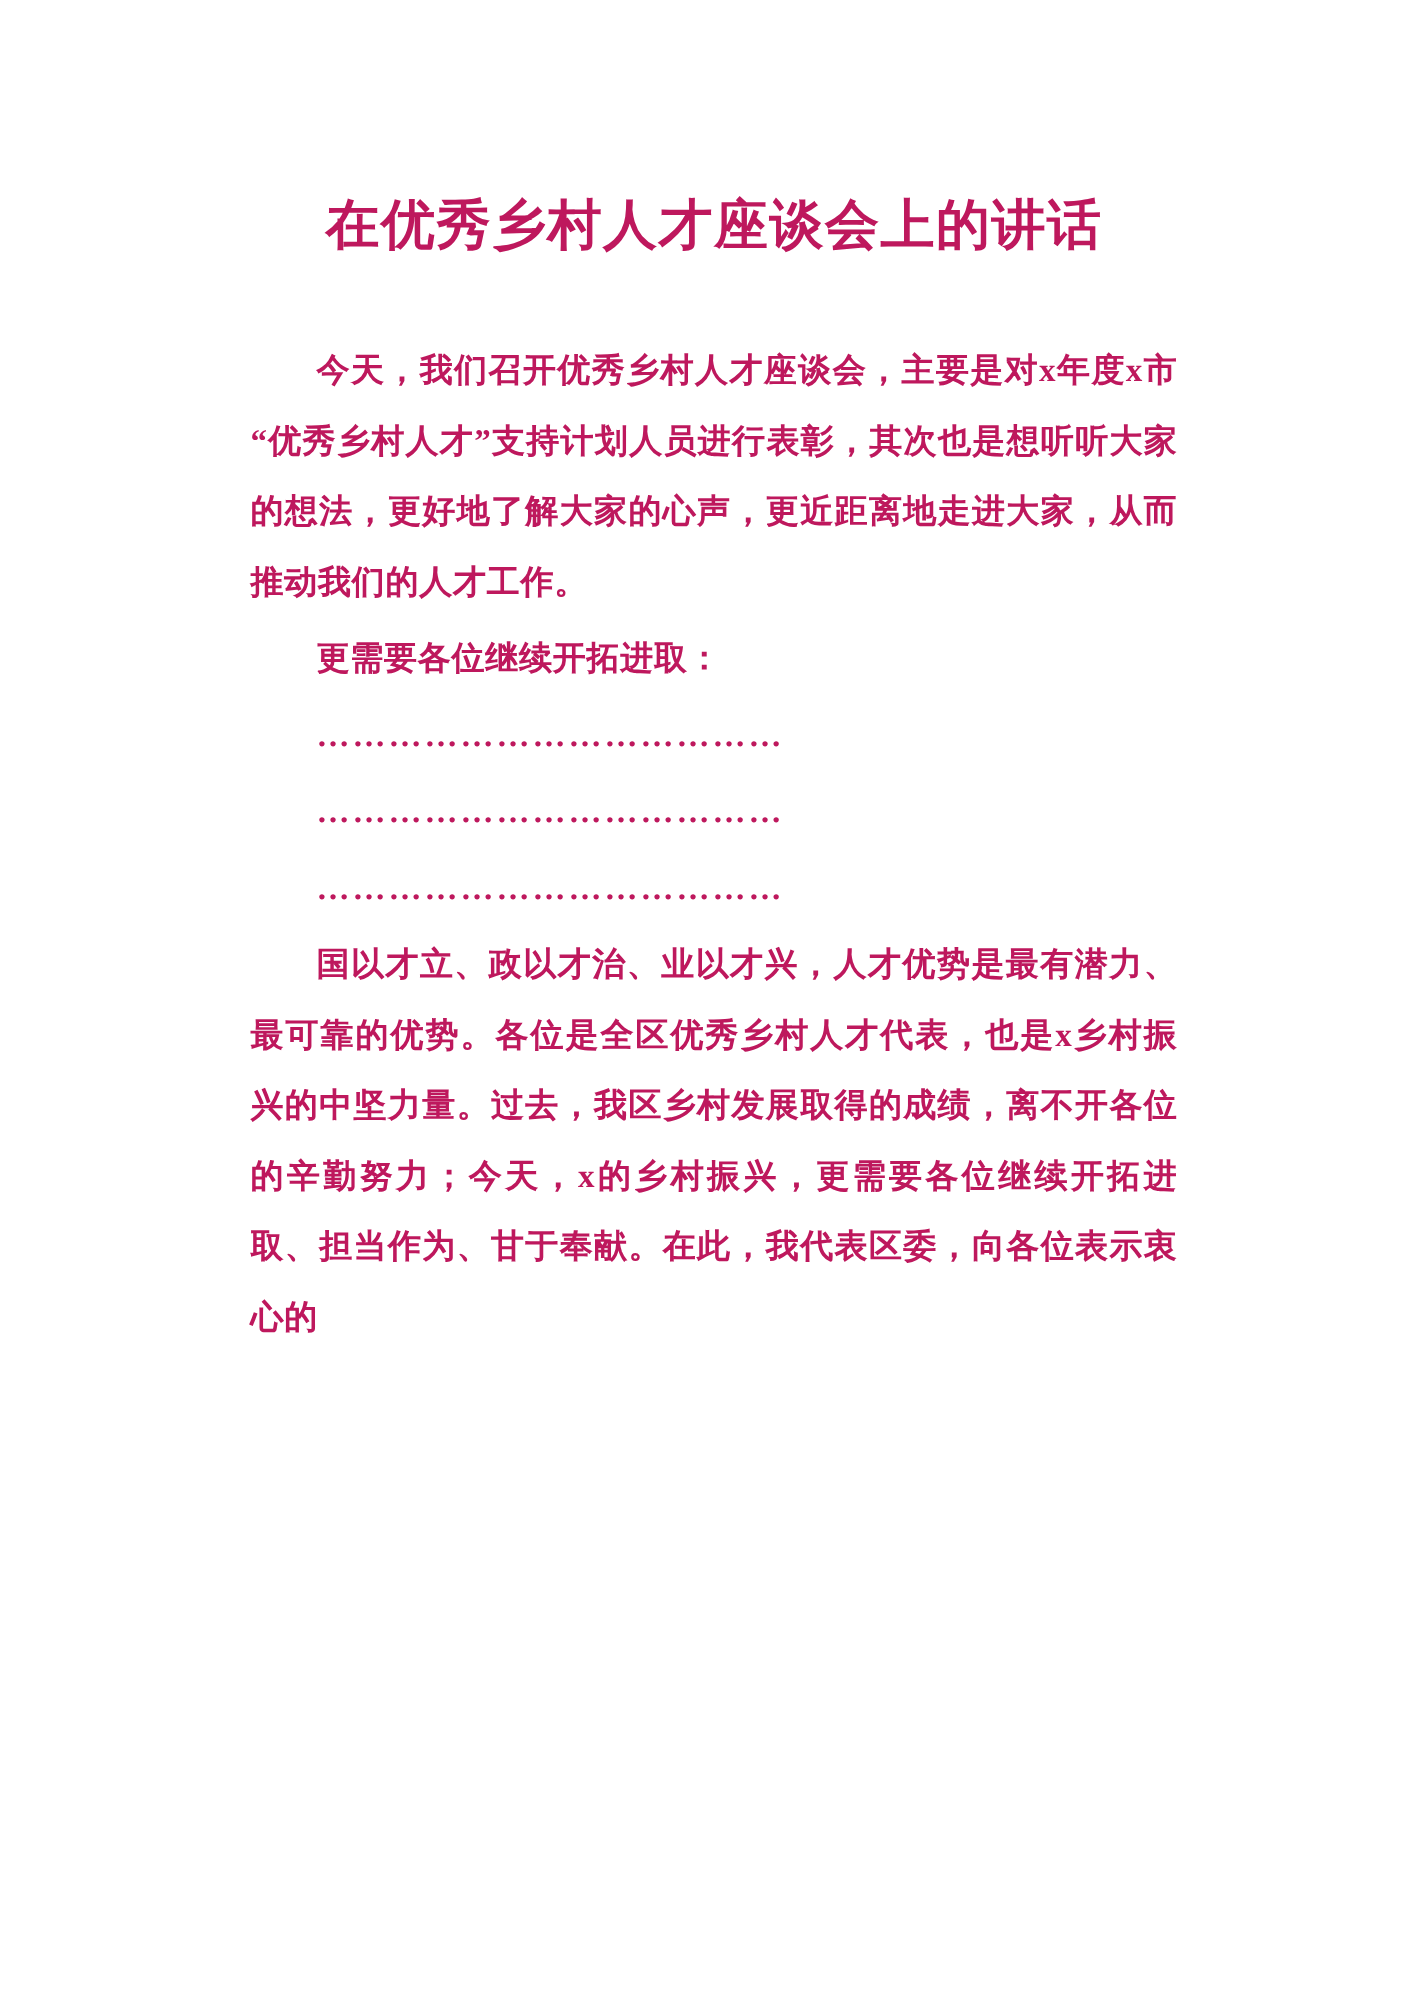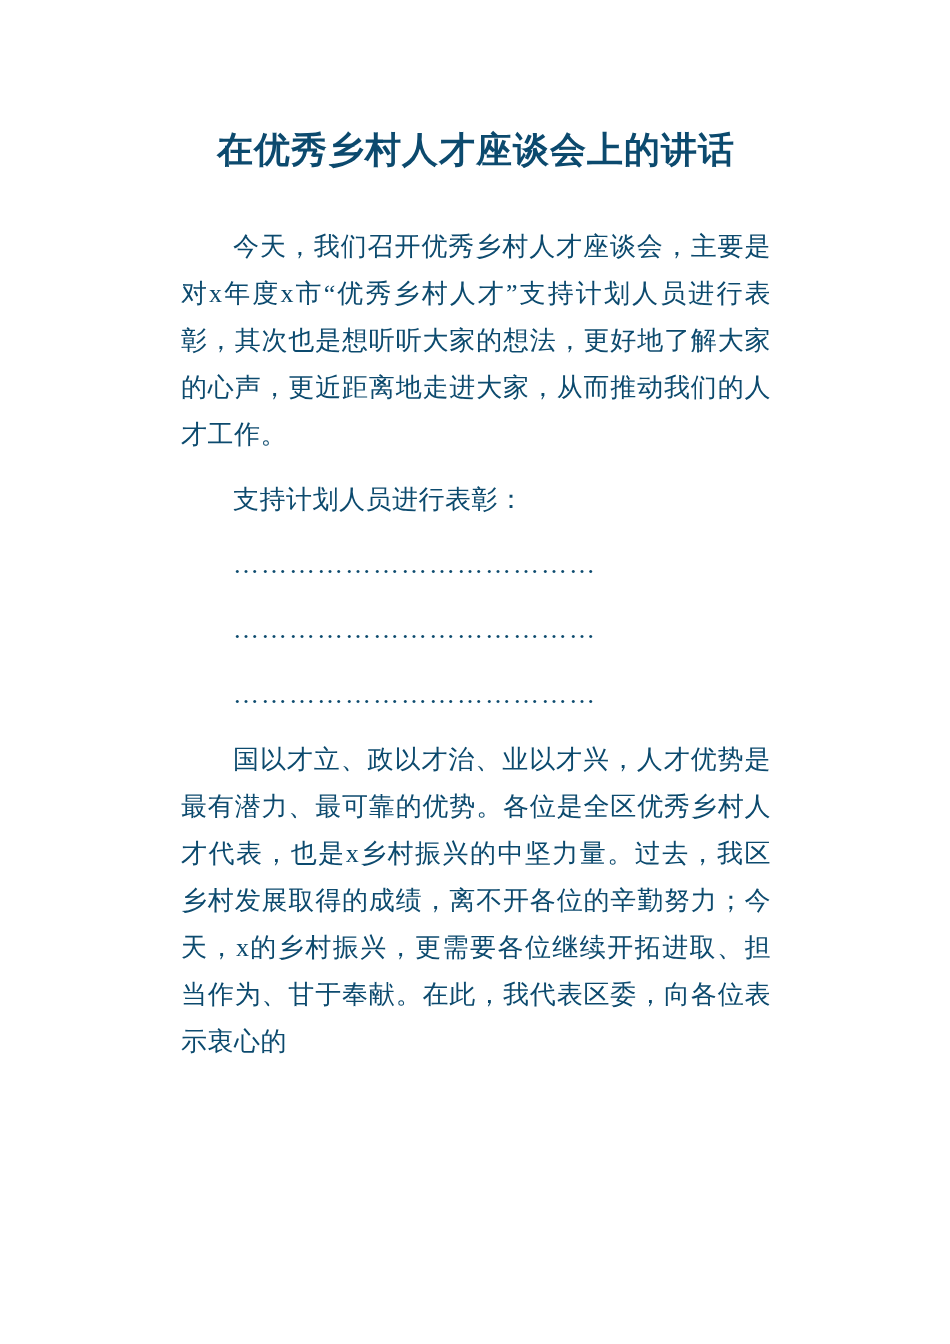--- a/index.html
+++ b/index.html
@@ -10,54 +10,54 @@
   .page {
     position: relative;
     width: 864px;
     height: 1344px;
     margin: 0 auto;
     background: #ffffff;
     box-sizing: border-box;
     padding: 128px 118px 0 120px;
     overflow: hidden;
     font-family: "Liberation Serif", "DejaVu Serif", serif;
-    color: #0c4a6e;
+    color: #be185d;
   }
   .title {
     margin: 0 0 50px 0;
     text-align: center;
     font-size: 36px;
     line-height: 1.25;
     font-weight: 700;
     letter-spacing: 1px;
   }
   .para {
-    margin: 18px;
-    font-size: 26px;
+    margin: 4px;
+    font-size: 22px;
     line-height: 47px;
     text-align: justify;
     text-indent: 2em;
-    font-weight: 400;
+    font-weight: 700;
     letter-spacing: 0.5px;
     word-break: break-all;
   }
   .para.ellipsis-line {
     text-align: left;
     letter-spacing: 2px;
   }
 </style>
 </head>
 <body>
 
 <div class="page">
   <h1 class="title">在优秀乡村人才座谈会上的讲话</h1>
 
   <p class="para">今天，我们召开优秀乡村人才座谈会，主要是对x年度x市“优秀乡村人才”支持计划人员进行表彰，其次也是想听听大家的想法，更好地了解大家的心声，更近距离地走进大家，从而推动我们的人才工作。</p>
 
-  <p class="para">支持计划人员进行表彰：</p>
+  <p class="para">更需要各位继续开拓进取：</p>
 
 
   <p class="para ellipsis-line">…………………………………</p>
 
 
   <p class="para ellipsis-line">…………………………………</p>
 
 
   <p class="para ellipsis-line">…………………………………</p>
 

